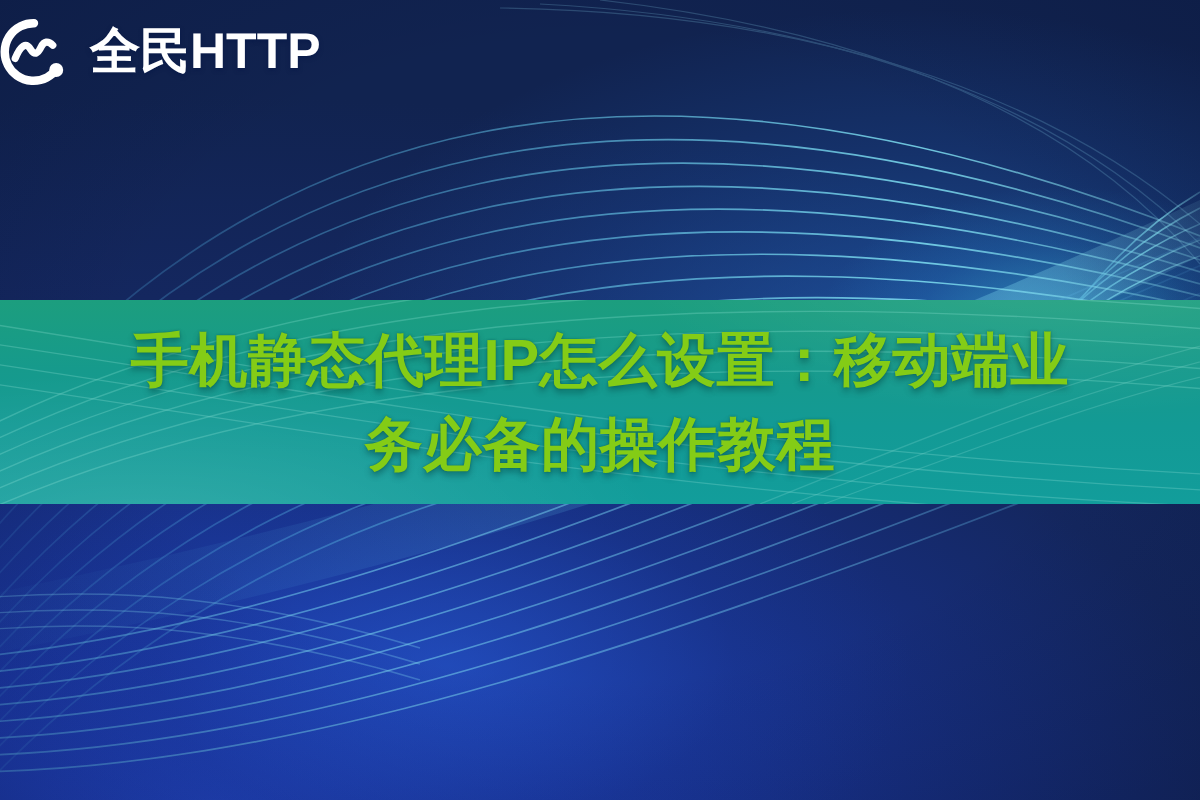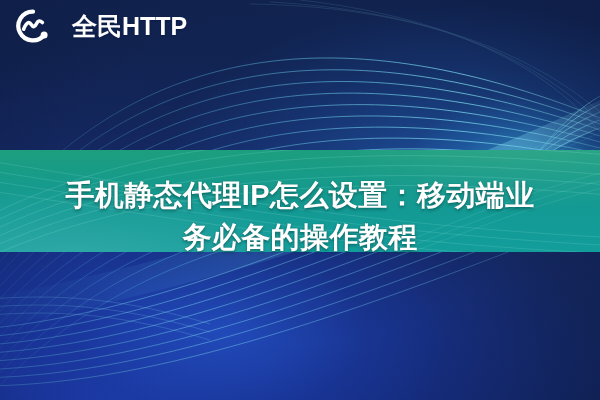--- a/index.html
+++ b/index.html
@@ -83,44 +83,44 @@
     background:
       radial-gradient(ellipse 70% 120% at 12% 110%, rgba(255,255,255,0.13) 0%, rgba(255,255,255,0) 62%),
       radial-gradient(ellipse 60% 130% at 88% -20%, rgba(255,255,255,0.10) 0%, rgba(255,255,255,0) 60%);
   }
 
   
   .headline {
     position: absolute;
     left: 0;
     right: 0;
-    top: 174px;
+    top: 160px;
     z-index: 6;
     text-align: center;
-    color: #ffffff;
+    color: #84cc16;
     font-size: 29px;
     line-height: 42px;
     font-weight: bold;
     letter-spacing: 0.4px;
     padding: 0 14px;
     box-sizing: border-box;
     text-shadow:
       0 2px 3px rgba(0,60,60,0.45),
       0 0 1px rgba(0,70,70,0.55);
     white-space: pre-line;
   }
 
   
   .logo {
     position: absolute;
-    left: 16px;
+    left: 0;
     top: 9px;
     display: flex;
     align-items: center;
-    gap: 22px;
+    gap: 11px;
     z-index: 8;
   }
   .logo-mark {
     width: 34px;
     height: 34px;
     flex: 0 0 34px;
   }
   .logo-text {
     color: #ffffff;
     font-size: 25px;

